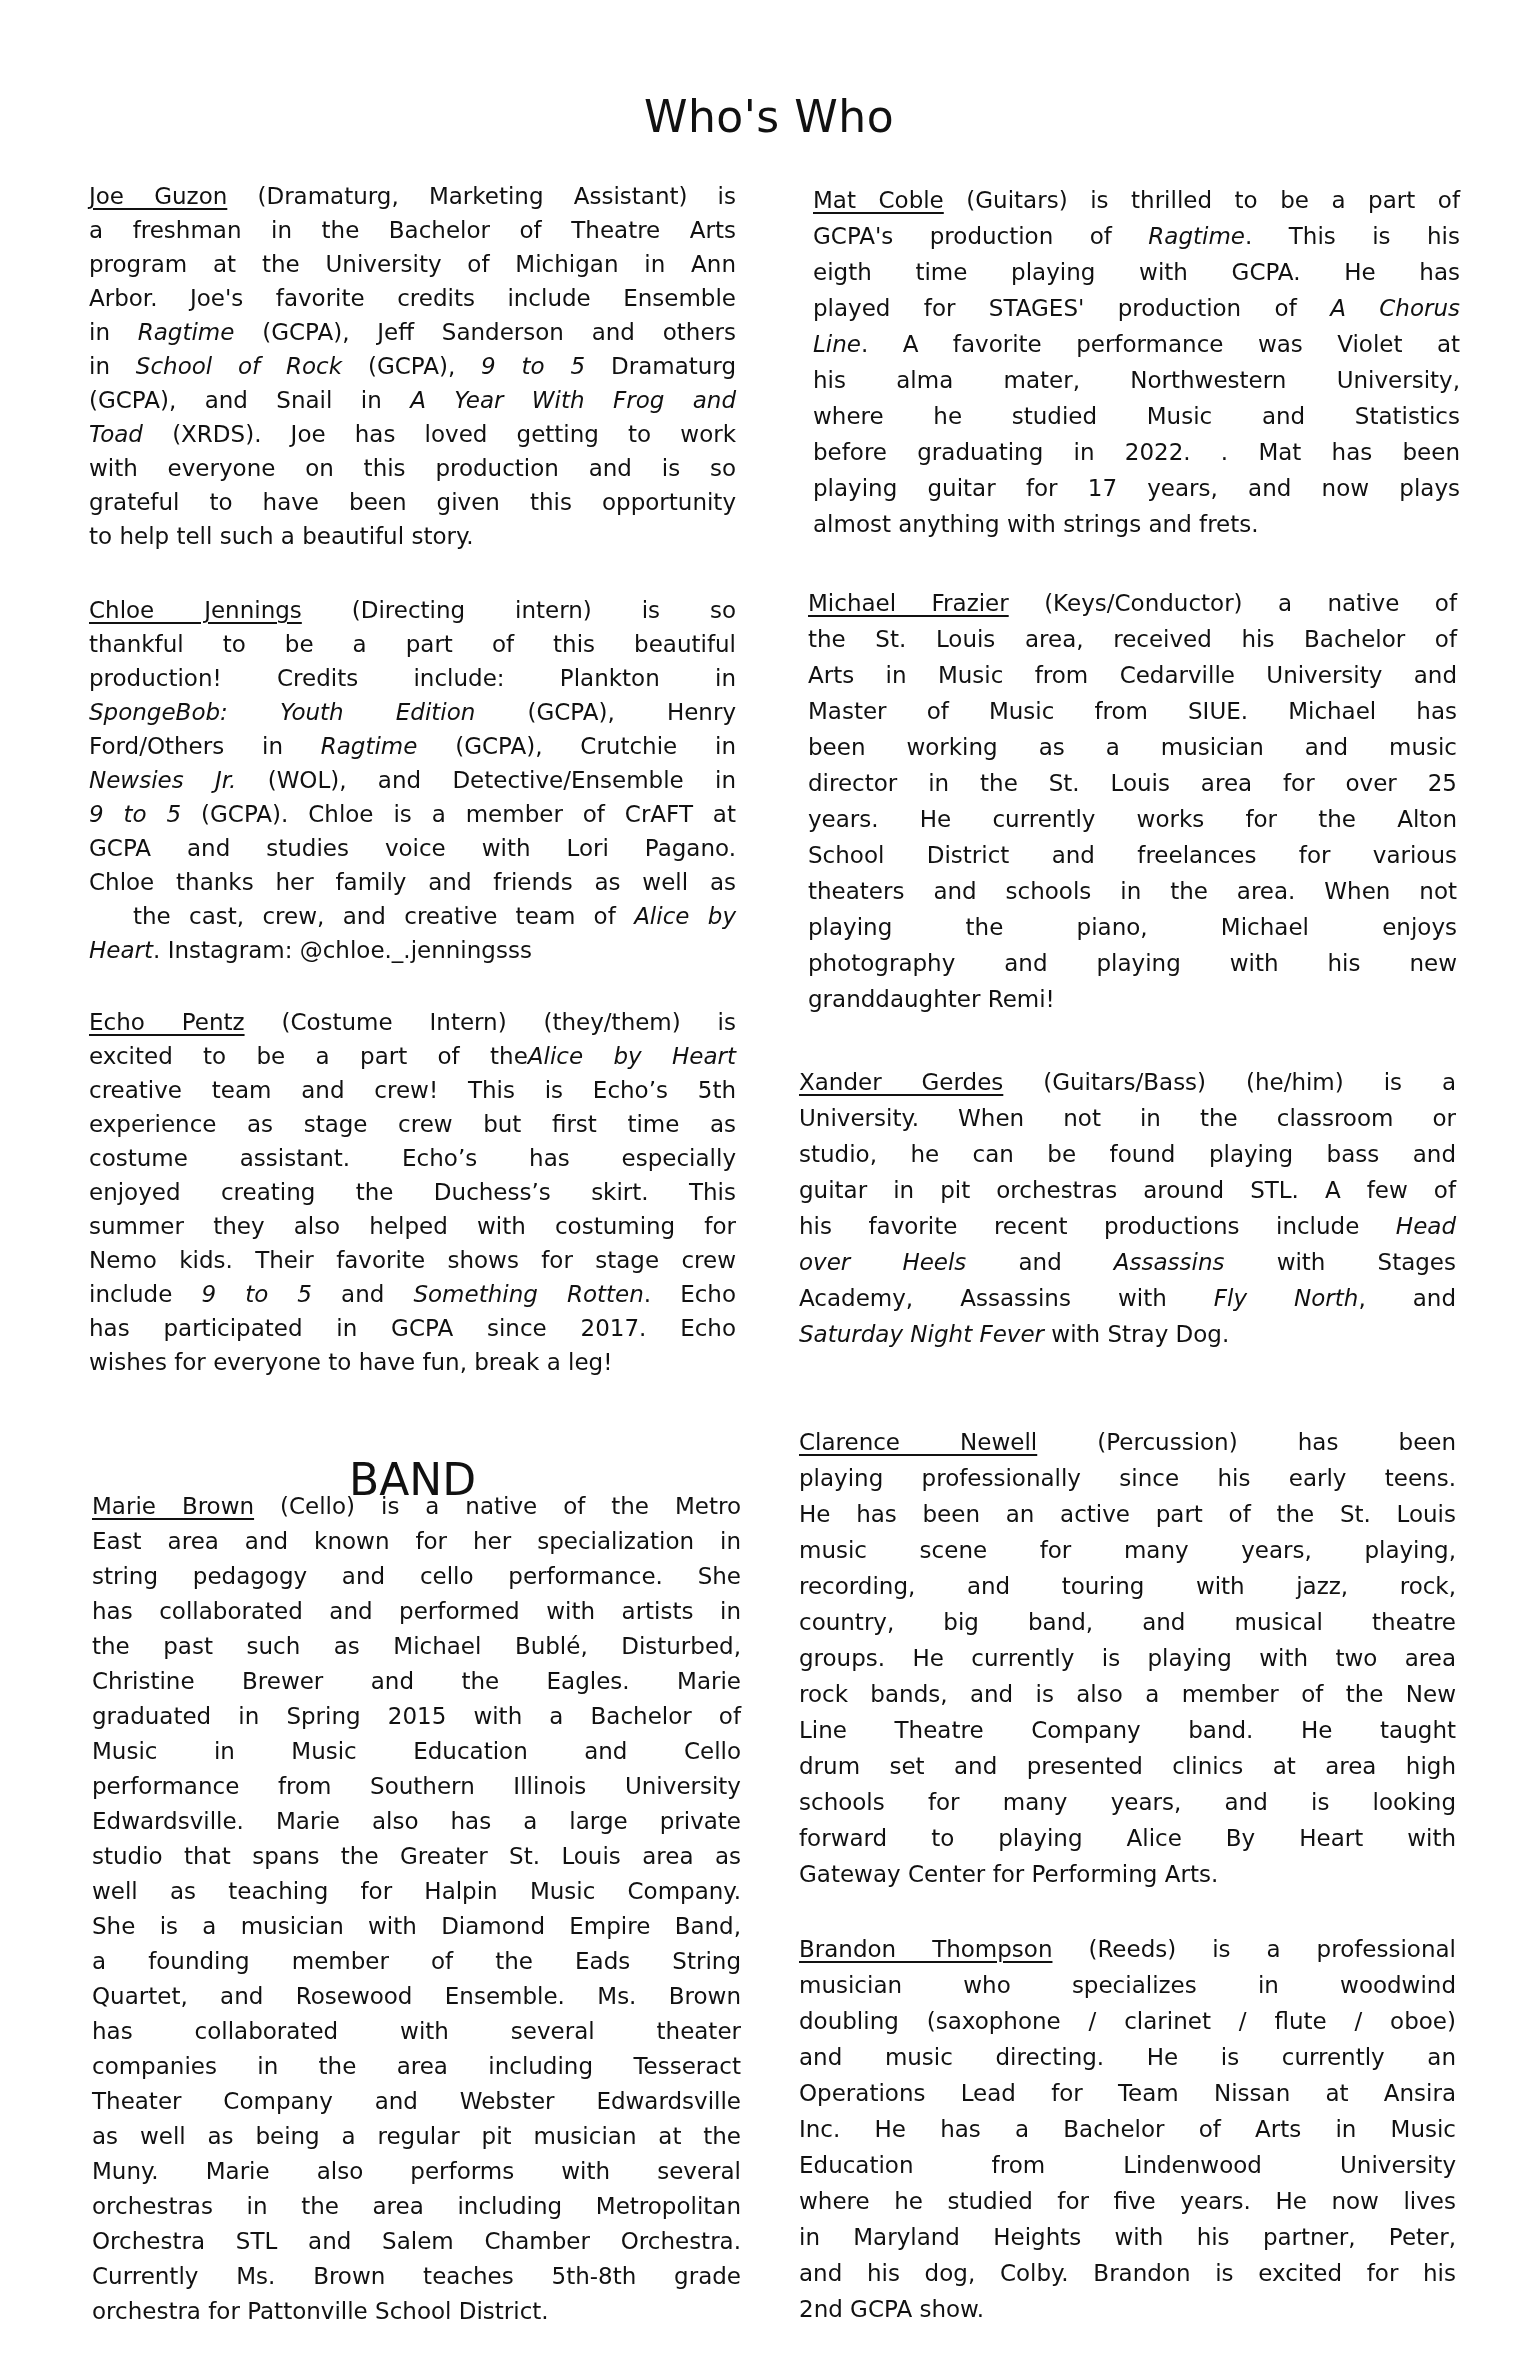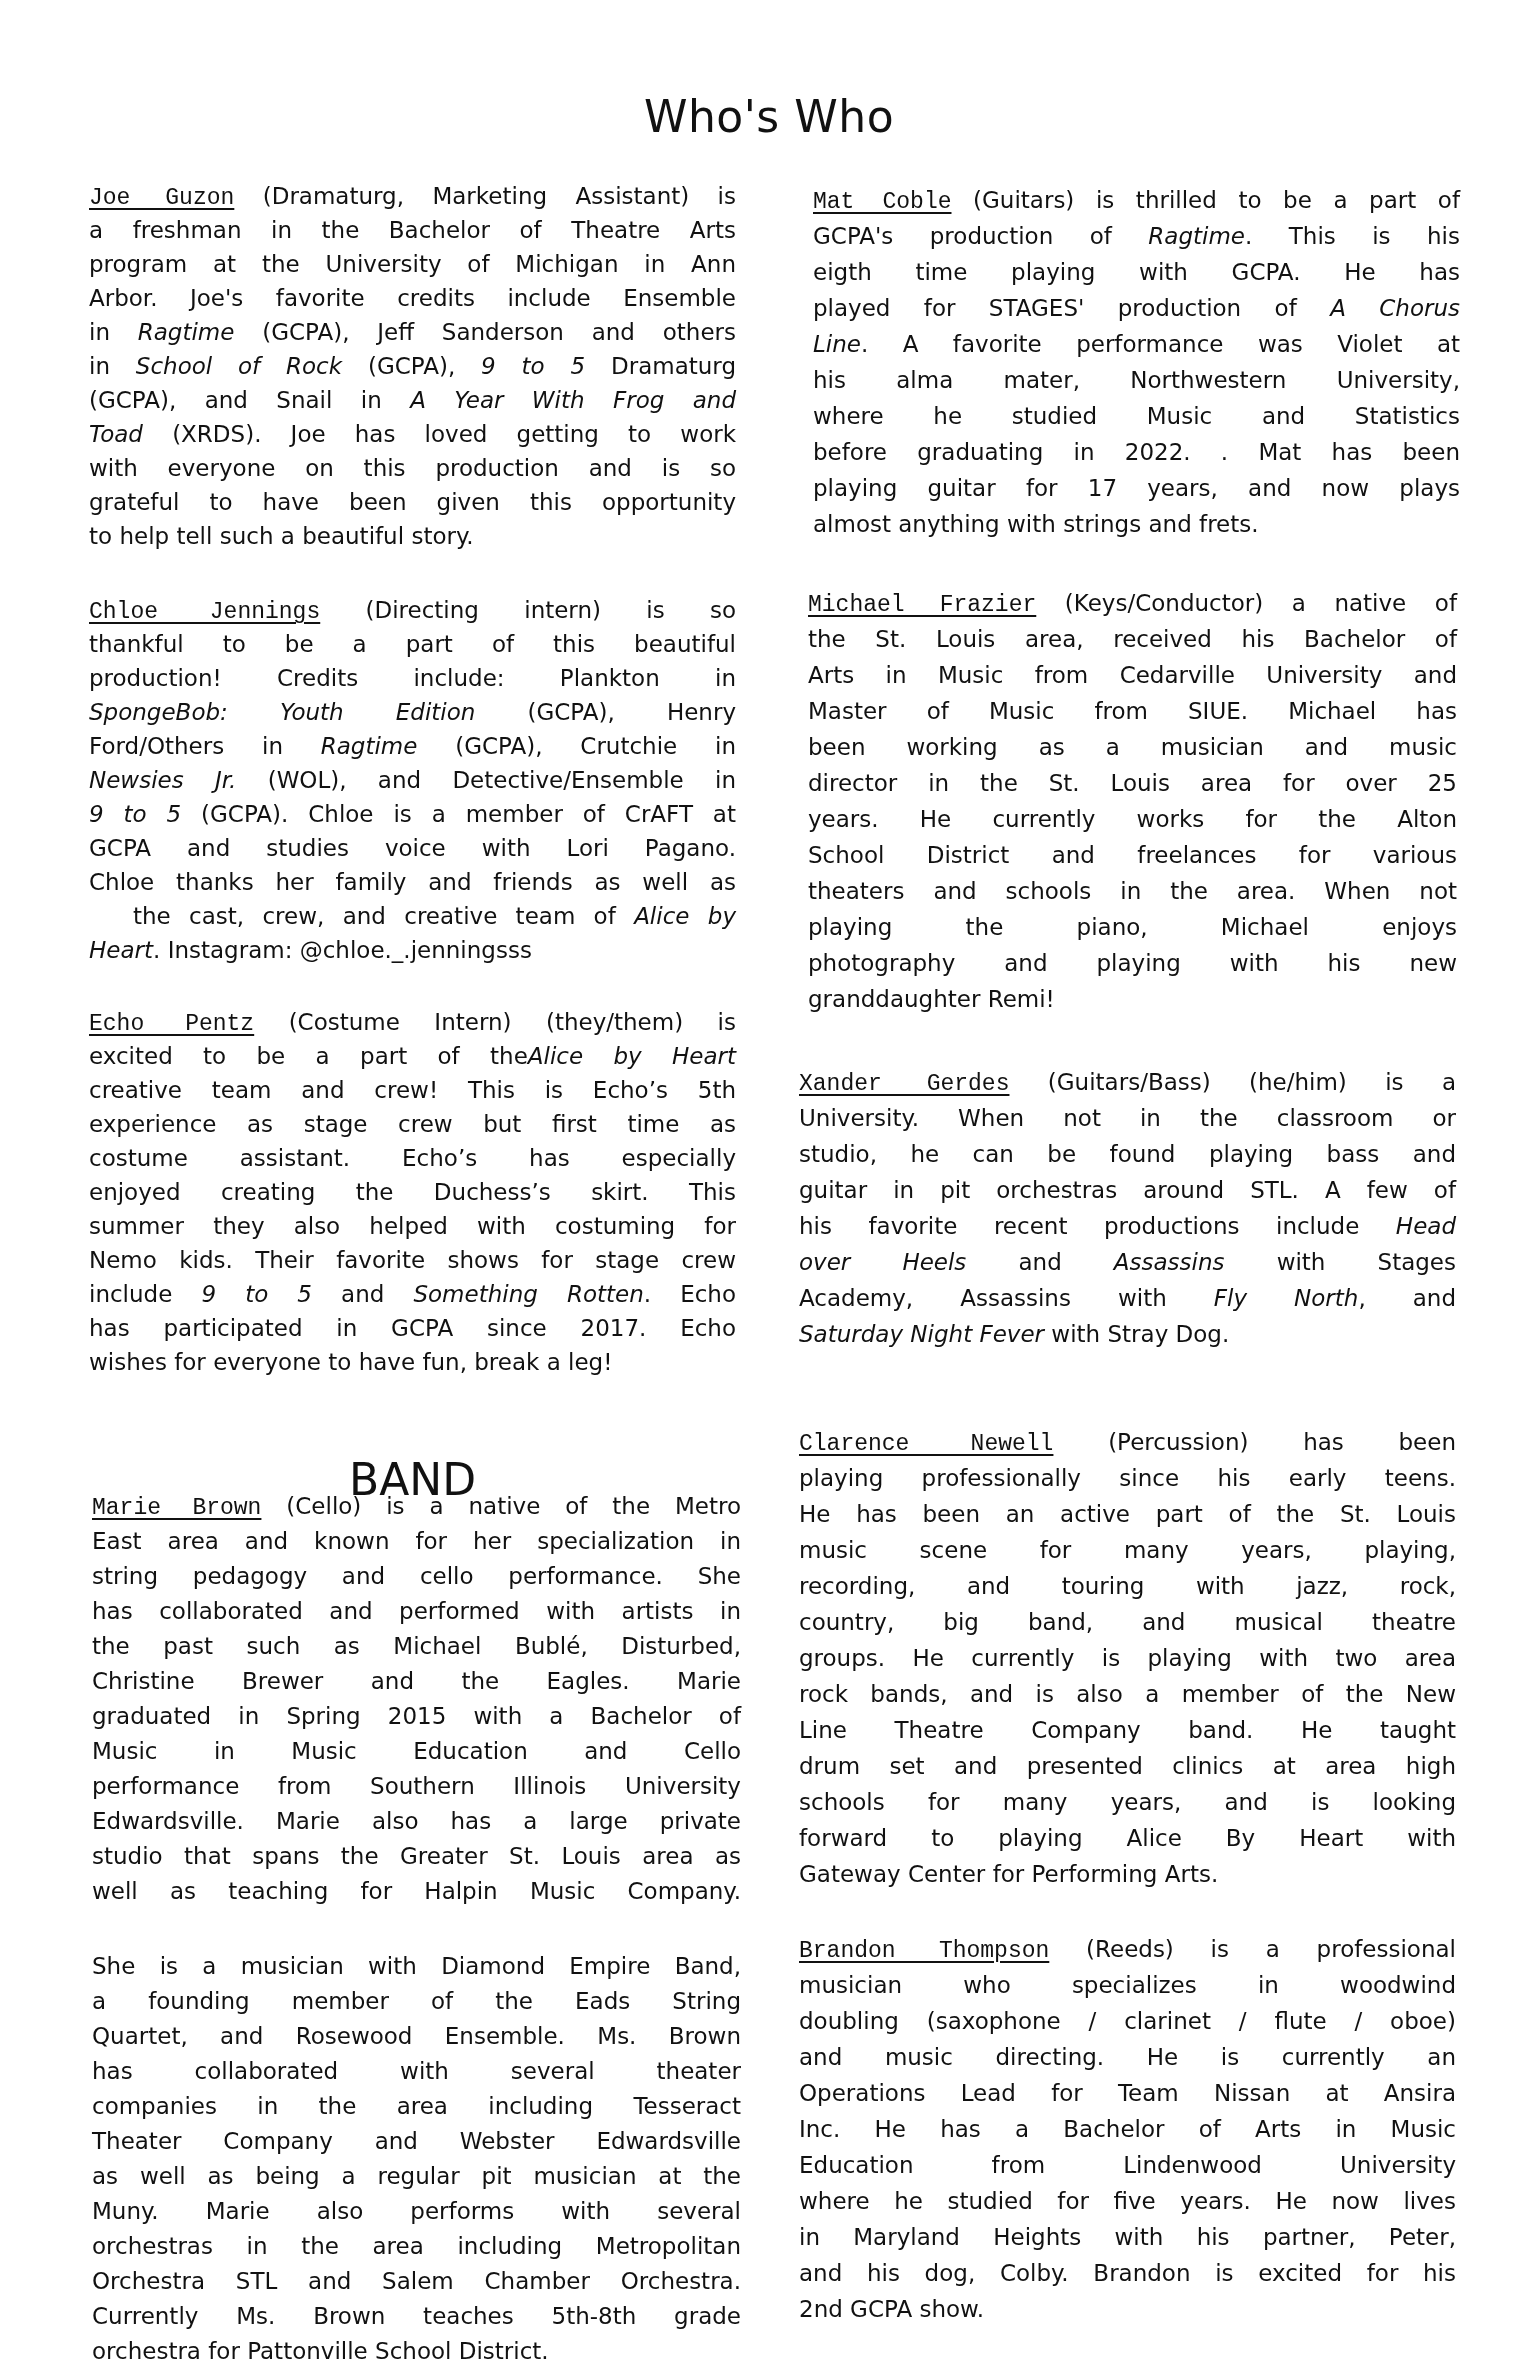--- a/index.html
+++ b/index.html
@@ -7,21 +7,21 @@
          font-family: "DejaVu Sans", sans-serif; color: #111111; }
   .title { position: absolute; left: 0; width: 1538px; top: 89px; text-align: center;
            font-size: 44px; font-weight: normal; letter-spacing: 0.5px; margin: 0; line-height: 56px; }
   .heading { position: absolute; left: 89px; width: 647px; top: 1452px; text-align: center;
              font-size: 44px; font-weight: normal; margin: 0; line-height: 56px; }
   .bio { position: absolute; font-size: 23px; }
   .line { display: block; white-space: nowrap; text-align: justify; text-align-last: justify;
           height: 34px; line-height: 34px; overflow: visible; }
   .line.last { text-align-last: left; }
   .seg-i { font-style: italic; }
-  .seg-u { text-decoration: underline; text-decoration-thickness: 1.9px; text-underline-offset: 3.7px; font-family: Liberation Mono, monospace; }
+  .seg-u { text-decoration: underline; text-decoration-thickness: 1.9px; text-underline-offset: 3.7px; }
   
   #bio-0 { left: 89px;  top: 179px;  width: 647px; }
   #bio-1 { left: 89px;  top: 593px;  width: 647px; }
   #bio-2 { left: 89px;  top: 1005px; width: 647px; }
   #bio-3 { left: 92px;  top: 1489px; width: 649px; }
   #bio-3 .line { height: 35px; line-height: 35px; }
   #bio-4 { left: 813px; top: 182px;  width: 647px; }
   #bio-4 .line, #bio-5 .line, #bio-6 .line, #bio-7 .line, #bio-8 .line { height: 36px; line-height: 36px; }
   #bio-5 { left: 808px; top: 585px;  width: 649px; }
   #bio-6 { left: 799px; top: 1064px; width: 657px; }
@@ -79,21 +79,21 @@
     <div class="line" style="white-space: nowrap; display: block;"><span>string pedagogy and cello performance. She</span></div>
     <div class="line" style="white-space: nowrap; display: block;"><span>has collaborated and performed with artists in</span></div>
     <div class="line" style="white-space: nowrap; display: block;"><span>the past such as Michael Bublé, Disturbed,</span></div>
     <div class="line" style="white-space: nowrap; display: block;"><span>Christine Brewer and the Eagles. Marie</span></div>
     <div class="line" style="white-space: nowrap; display: block;"><span>graduated in Spring 2015 with a Bachelor of</span></div>
     <div class="line" style="white-space: nowrap; display: block;"><span>Music in Music Education and Cello</span></div>
     <div class="line" style="white-space: nowrap; display: block;"><span>performance from Southern Illinois University</span></div>
     <div class="line" style="white-space: nowrap; display: block;"><span>Edwardsville. Marie also has a large private</span></div>
     <div class="line" style="white-space: nowrap; display: block;"><span>studio that spans the Greater St. Louis area as</span></div>
     <div class="line" style="white-space: nowrap; display: block;"><span>well as teaching for Halpin Music Company.</span></div>
-    <div class="line" style="white-space: nowrap; display: block; margin-top: 40px;"><span>She is a musician with Diamond Empire Band,</span></div>
+    <div class="line" style="white-space: nowrap; display: block;"><span>She is a musician with Diamond Empire Band,</span></div>
     <div class="line" style="white-space: nowrap; display: block;"><span>a founding member of the Eads String</span></div>
     <div class="line" style="white-space: nowrap; display: block;"><span>Quartet, and Rosewood Ensemble. Ms. Brown</span></div>
     <div class="line" style="white-space: nowrap; display: block;"><span>has collaborated with several theater</span></div>
     <div class="line" style="white-space: nowrap; display: block;"><span>companies in the area including Tesseract</span></div>
     <div class="line" style="white-space: nowrap; display: block;"><span>Theater Company and Webster Edwardsville</span></div>
     <div class="line" style="white-space: nowrap; display: block;"><span>as well as being a regular pit musician at the</span></div>
     <div class="line" style="white-space: nowrap; display: block;"><span>Muny. Marie also performs with several</span></div>
     <div class="line" style="white-space: nowrap; display: block;"><span>orchestras in the area including Metropolitan</span></div>
     <div class="line" style="white-space: nowrap; display: block;"><span>Orchestra STL and Salem Chamber Orchestra.</span></div>
     <div class="line" style="white-space: nowrap; display: block;"><span>Currently Ms. Brown teaches 5th-8th grade</span></div>

